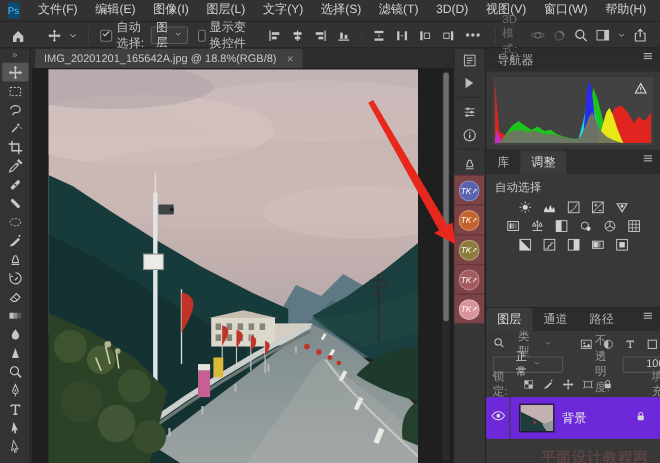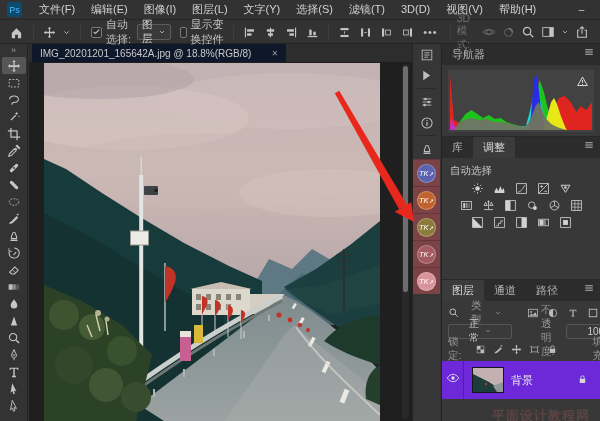--- a/index.html
+++ b/index.html
@@ -22,21 +22,21 @@
 .grp{display:flex;align-items:center;gap:2px}
 .more-dots{font-size:11px;letter-spacing:1px;color:#c2c2c2;padding:0 6px}
 
 .toolbar{position:absolute;left:0;top:44px;width:28px;bottom:0;background:#333333;border-right:1px solid #242424;z-index:4}
 .tb-collapse{height:13px;text-align:center;font-size:9px;color:#9a9a9a;line-height:13px}
 .tool{width:24px;height:17px;margin:0 auto;display:flex;align-items:center;justify-content:center;border-radius:2px}
 .tool.selected{background:#565656}
 
 .docarea{position:absolute;left:29px;top:44px;width:383px;bottom:0;background:#2d2d2d}
 .tabrow{height:18px;background:#2d2d2d;display:flex;align-items:stretch}
-.doctab{margin-left:3px;background:#0f172a;color:#c9c9c9;font-size:10px;display:flex;align-items:center;padding:0 8px;gap:20px;border-radius:2px 2px 0 0;white-space:nowrap}
+.doctab{margin-left:3px;background:#404040;color:#c9c9c9;font-size:10px;display:flex;align-items:center;padding:0 8px;gap:9px;border-radius:2px 2px 0 0;white-space:nowrap}
 .tabclose{color:#9a9a9a;font-size:8px}
 .canvas{position:absolute;left:0;top:18px;right:0;bottom:0;background:#1f1f1f;overflow:hidden}
 .photo{position:absolute;left:15px;top:1px;width:336px;height:358px;display:block}
 .vscroll{position:absolute;right:3px;top:2px;width:7px;bottom:2px;background:#292929;border-radius:4px}
 .vthumb{position:absolute;top:2px;left:1px;width:5px;height:226px;background:#6d6d6d;border-radius:3px}
 
 .dock{position:absolute;left:412px;top:44px;width:28px;bottom:0;background:#363636;border-left:1px solid #242424;z-index:4}
 .dock-icon{height:21px;display:flex;align-items:center;justify-content:center}
 .dock-div{height:1px;background:#2a2a2a;margin:2px 4px}
 .tk-cell{height:27px;background:#7c4347;border-top:1px solid #67343a;display:flex;align-items:center;justify-content:center}
@@ -77,20 +77,21 @@
   <div class="menus">
       <span class="menu-item">文件(F)</span>
       <span class="menu-item">编辑(E)</span>
       <span class="menu-item">图像(I)</span>
       <span class="menu-item">图层(L)</span>
       <span class="menu-item">文字(Y)</span>
       <span class="menu-item">选择(S)</span>
       <span class="menu-item">滤镜(T)</span>
       <span class="menu-item">3D(D)</span>
       <span class="menu-item">视图(V)</span>
+      <span class="menu-item">窗口(W)</span>
       <span class="menu-item">帮助(H)</span>
     </div>
   <div class="winctl">
     <span class="winbtn">–</span>
 
   </div>
 </div>
 
 <div class="optionsbar">
   <span class="ob-ic" style="margin-left:6px">

